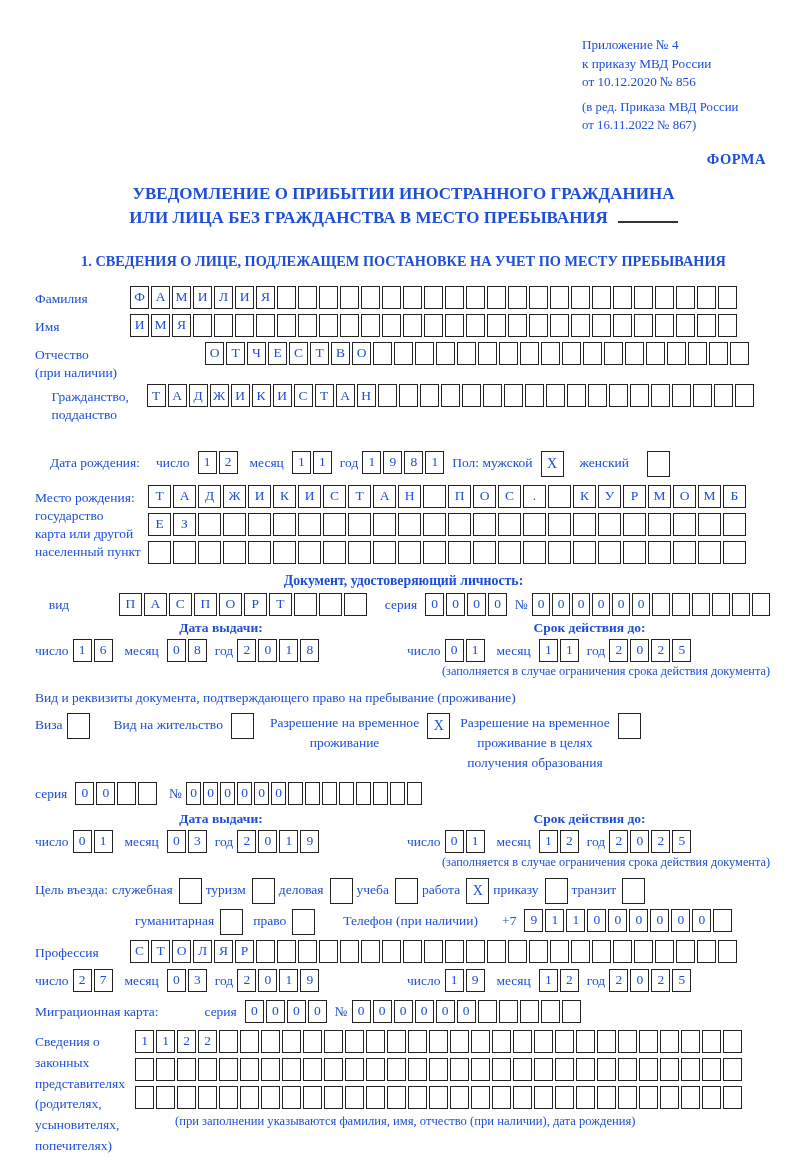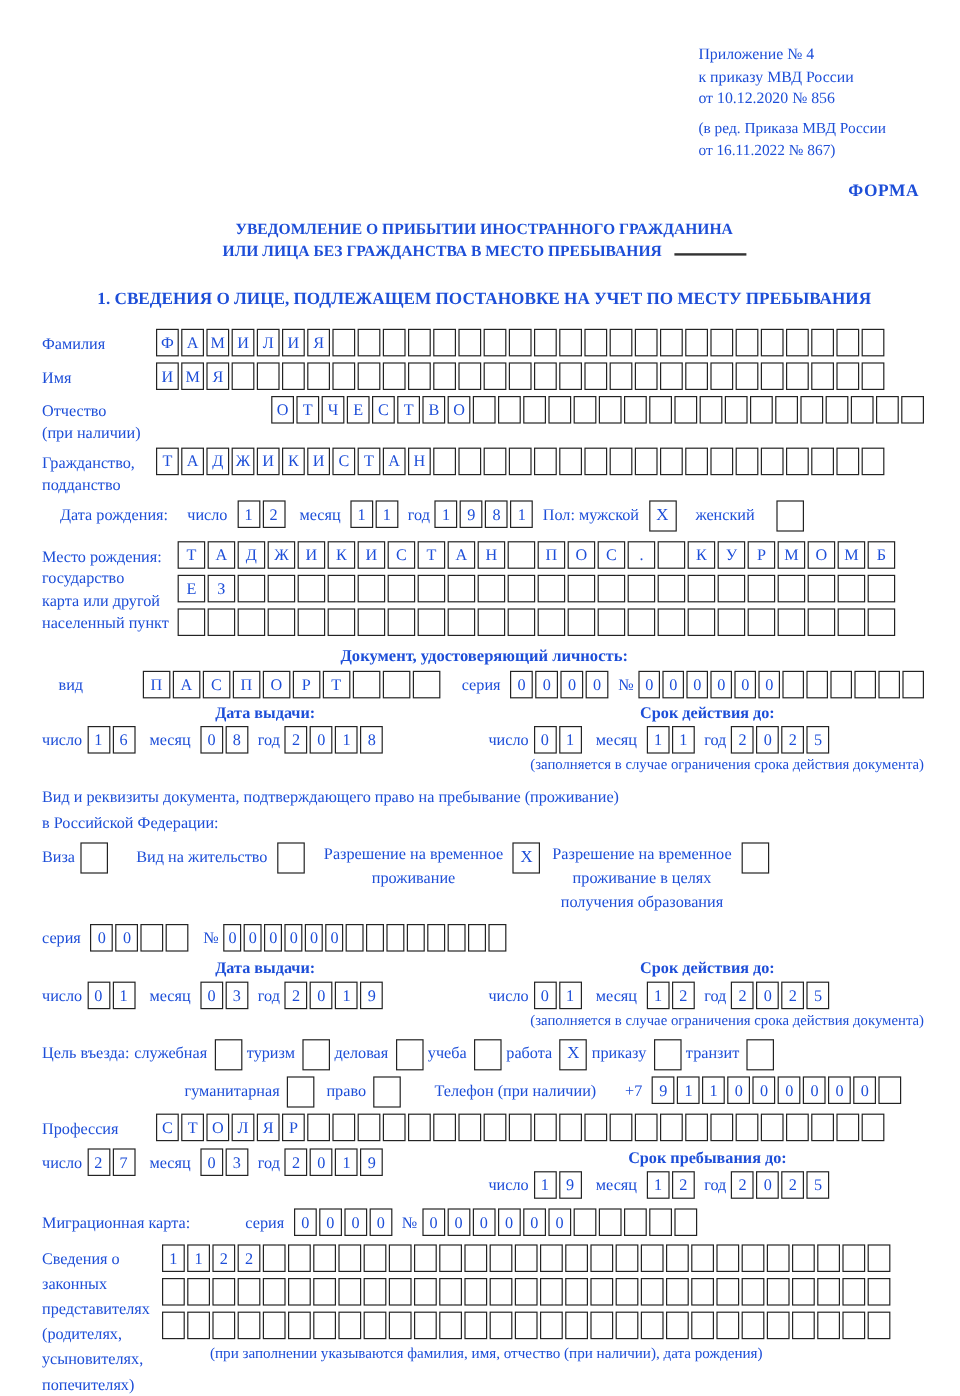--- a/index.html
+++ b/index.html
@@ -5,21 +5,21 @@
   html,body { margin:0; padding:0; background:#fff; }
   .page {
     width:800px; height:1163px; box-sizing:border-box;
     padding:36px 28px 10px 35px; position:relative;
     background:#fff; color:#1d4ed8; overflow:hidden;
     font-family:"Liberation Serif", serif; font-size:13.5px;
   }
   .hdr-right { width:190px; margin-left:auto; line-height:1.42; font-size:13.2px; }
   .hdr-right .amend { margin-top:6px; font-size:12.8px; }
   .form-label { text-align:right; font-weight:bold; font-size:14.5px; margin:16px 6px 0 0; letter-spacing:.5px; }
-  .title { text-align:center; font-weight:bold; font-size:13px; line-height:1.45; margin-top:14px; }
+  .title { text-align:center; font-weight:bold; font-size:17px; line-height:1.45; margin-top:14px; }
   .title .uline { display:inline-block; width:60px; border-bottom:2px solid #333; margin-left:10px; }
   .sect { text-align:center; font-weight:bold; font-size:14.3px; margin:22px 0 16px 0; }
 
   .row { display:flex; align-items:flex-start; margin-bottom:5px; }
   .lbl { padding-top:4px; line-height:1.35; flex:none; }
   .w95  { width:95px; }
   .w170 { width:170px; }
   .w113 { width:113px; }
   .w100 { width:100px; }
   .cells { display:flex; flex:none; }
@@ -150,21 +150,21 @@
         <span class="cell"></span>
         <span class="cell"></span>
         <span class="cell"></span>
         <span class="cell"></span>
         <span class="cell"></span>
         <span class="cell"></span>
         <span class="cell"></span>
       </div>
   </div>
 
-  <div class="row" style="margin-bottom:2px;justify-content:space-between;">
+  <div class="row" style="margin-bottom:2px;">
     <div class="lbl w170">
       <div>Отчество</div>
       <div>(при наличии)</div>
     </div>
     <div class="cells">
         <span class="cell">О</span>
         <span class="cell">Т</span>
         <span class="cell">Ч</span>
         <span class="cell">Е</span>
         <span class="cell">С</span>
@@ -185,21 +185,21 @@
         <span class="cell"></span>
         <span class="cell"></span>
         <span class="cell"></span>
         <span class="cell"></span>
         <span class="cell"></span>
         <span class="cell"></span>
         <span class="cell"></span>
       </div>
   </div>
 
-  <div class="row" style="margin-bottom:4px;">
+  <div class="row" style="margin-bottom:26px;justify-content:center;">
     <div class="lbl w95">
       <div>Гражданство,</div>
       <div>подданство</div>
     </div>
     <div class="cells">
         <span class="cell">Т</span>
         <span class="cell">А</span>
         <span class="cell">Д</span>
         <span class="cell">Ж</span>
         <span class="cell">И</span>
@@ -426,21 +426,20 @@
             <span class="cell">2</span>
             <span class="cell">5</span>
           </div>
       </div>
     </div>
   </div>
   <div class="dnote">(заполняется в случае ограничения срока действия документа)</div>
 
   <div class="intro">
     <div>Вид и реквизиты документа, подтверждающего право на пребывание (проживание)</div>
-    <div>в Российской Федерации:</div>
   </div>
   <div class="opts">
     <div class="opt">
       <div class="ol inl" style="padding-top:2px;">Виза</div>
       <span class="checkbox" style="margin-left:4px;"></span>
     </div>
     <div class="opt gap24">
       <div class="ol inl" style="padding-top:2px;">Вид на жительство</div>
       <span class="checkbox gap10"></span>
     </div>
@@ -546,21 +545,21 @@
     <span class="checkbox"></span>
     <div class="inl">учеба</div>
     <span class="checkbox"></span>
     <div class="inl">работа</div>
     <span class="checkbox">X</span>
     <div class="inl">приказу</div>
     <span class="checkbox"></span>
     <div class="inl">транзит</div>
     <span class="checkbox"></span>
   </div>
-  <div class="purp" style="padding-left:100px;justify-content:center;">
+  <div class="purp" style="padding-left:100px;">
     <div class="inl">гуманитарная</div>
     <span class="checkbox"></span>
     <div class="inl gap6">право</div>
     <span class="checkbox"></span>
     <div class="inl gap24">Телефон (при наличии)</div>
     <div class="inl gap24 mr8">+7</div>
     <div class="cells">
         <span class="cell">9</span>
         <span class="cell">1</span>
         <span class="cell">1</span>
@@ -625,21 +624,20 @@
         <div class="inl gap6 mr4">год</div>
         <div class="cells">
             <span class="cell">2</span>
             <span class="cell">0</span>
             <span class="cell">1</span>
             <span class="cell">9</span>
           </div>
       </div>
     </div>
     <div class="dg dg-r">
-      <div class="dh">Срок пребывания до:</div>
       <div class="dline">
         <div class="inl mr4">число</div>
         <div class="cells">
             <span class="cell">1</span>
             <span class="cell">9</span>
           </div>
         <div class="inl gap10 mr8">месяц</div>
         <div class="cells">
             <span class="cell">1</span>
             <span class="cell">2</span>

